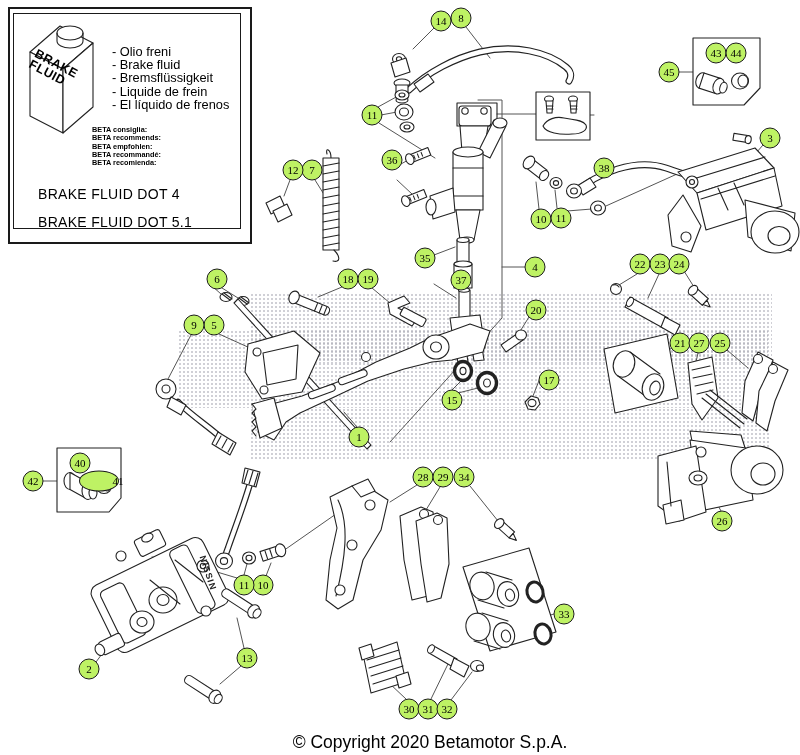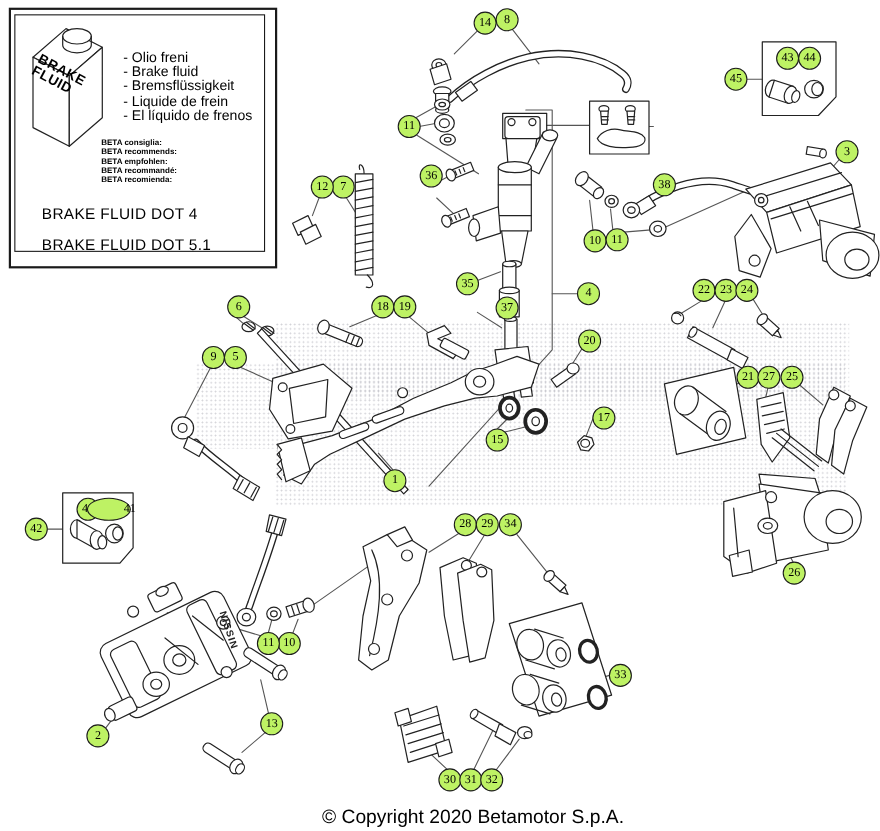--- a/index.html
+++ b/index.html
@@ -549,21 +549,21 @@
       <div class="callout" style="left: 409px; top: 709px;">30</div>
       <div class="callout" style="left: 428px; top: 709px;">31</div>
       <div class="callout" style="left: 447px; top: 709px;">32</div>
       <div class="callout" style="left: 564px; top: 614px;">33</div>
       <div class="callout" style="left: 464px; top: 477px;">34</div>
       <div class="callout" style="left: 425px; top: 258px;">35</div>
       <div class="callout" style="left: 392px; top: 160px;">36</div>
       <div class="callout" style="left: 425px; top: 280px; margin-left: 36px;">37</div>
       <div class="callout" style="left: 604px; top: 133px; margin-top: 35px;">38</div>
       <div class="callout" style="left: 80px; top: 463px;">40</div>
-      <div class="callout" style="left: 99px; top: 463px; padding-left: 38px;">41</div>
+      <div class="callout" style="left: 99px; top: 481px; padding-left: 38px;">41</div>
       <div class="callout" style="left: 33px; top: 481px;">42</div>
       <div class="callout" style="left: 716px; top: 53px;">43</div>
       <div class="callout" style="left: 736px; top: 53px;">44</div>
       <div class="callout" style="left: 669px; top: 72px;">45</div>
     </div>
 
   <div class="abs" id="copyright">© Copyright 2020 Betamotor S.p.A.</div>
 
 </div>
 

